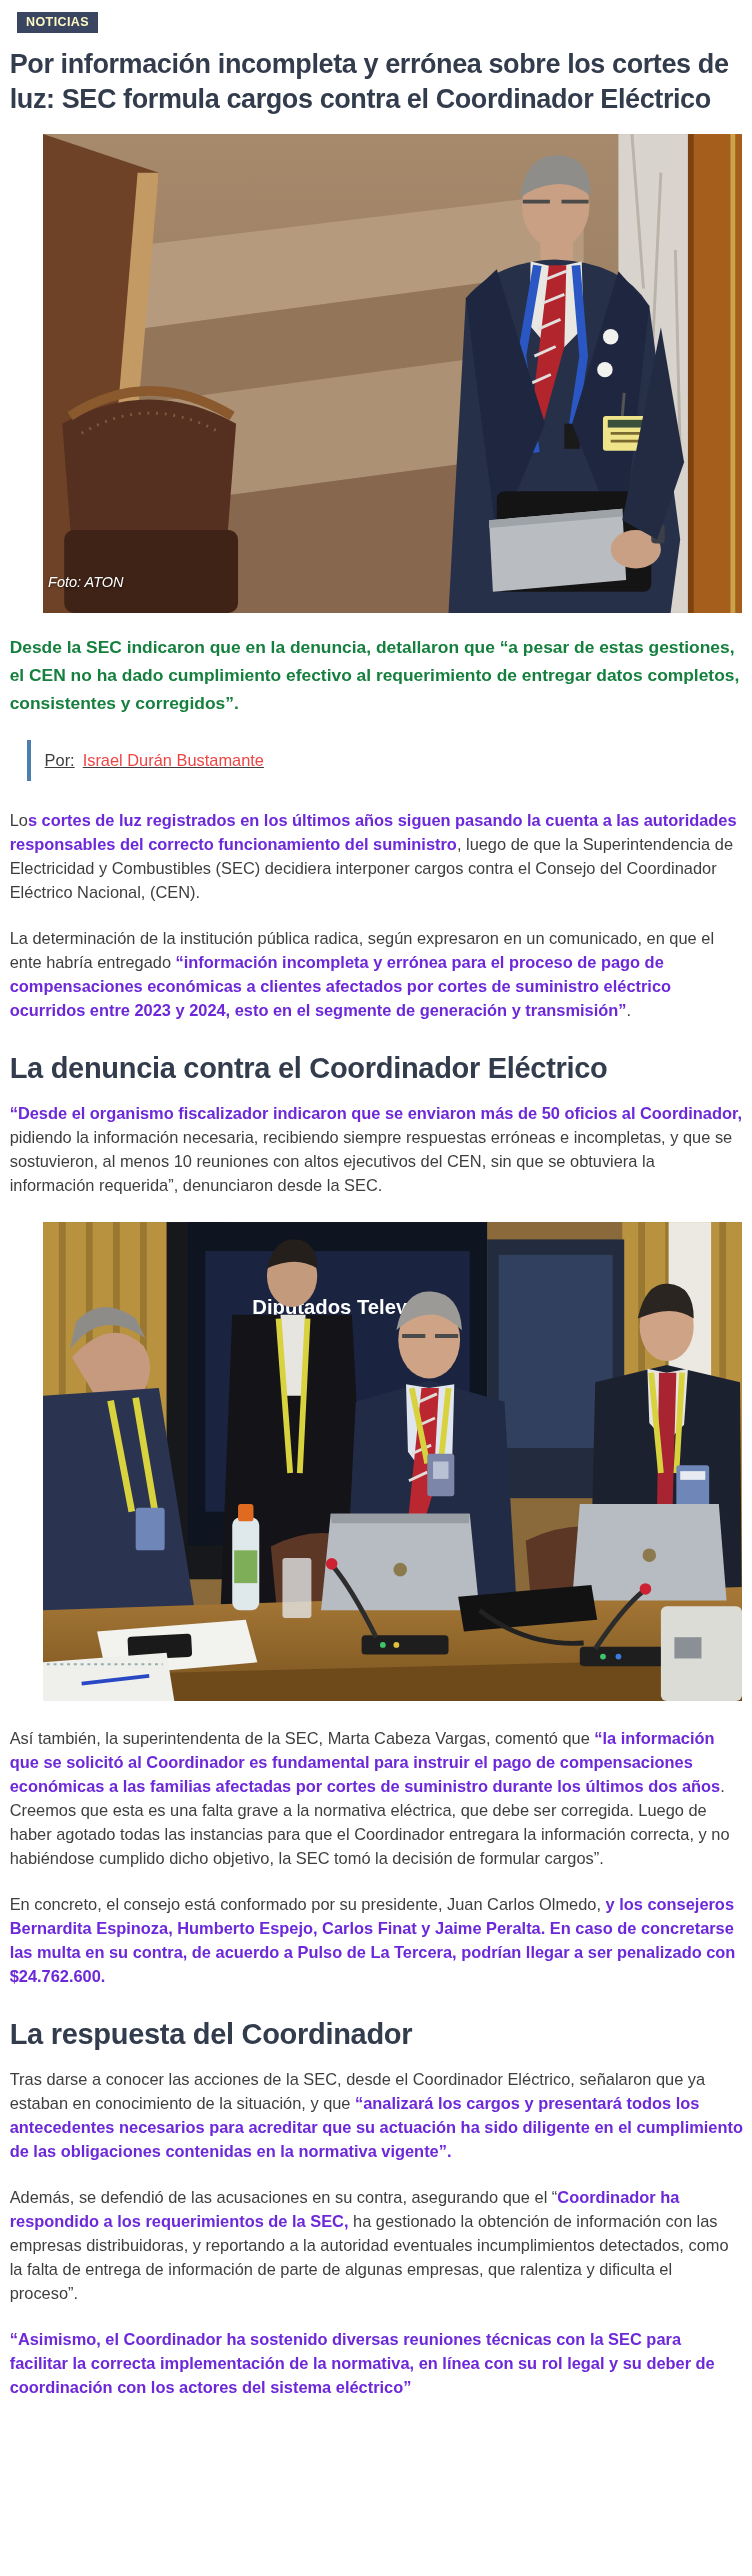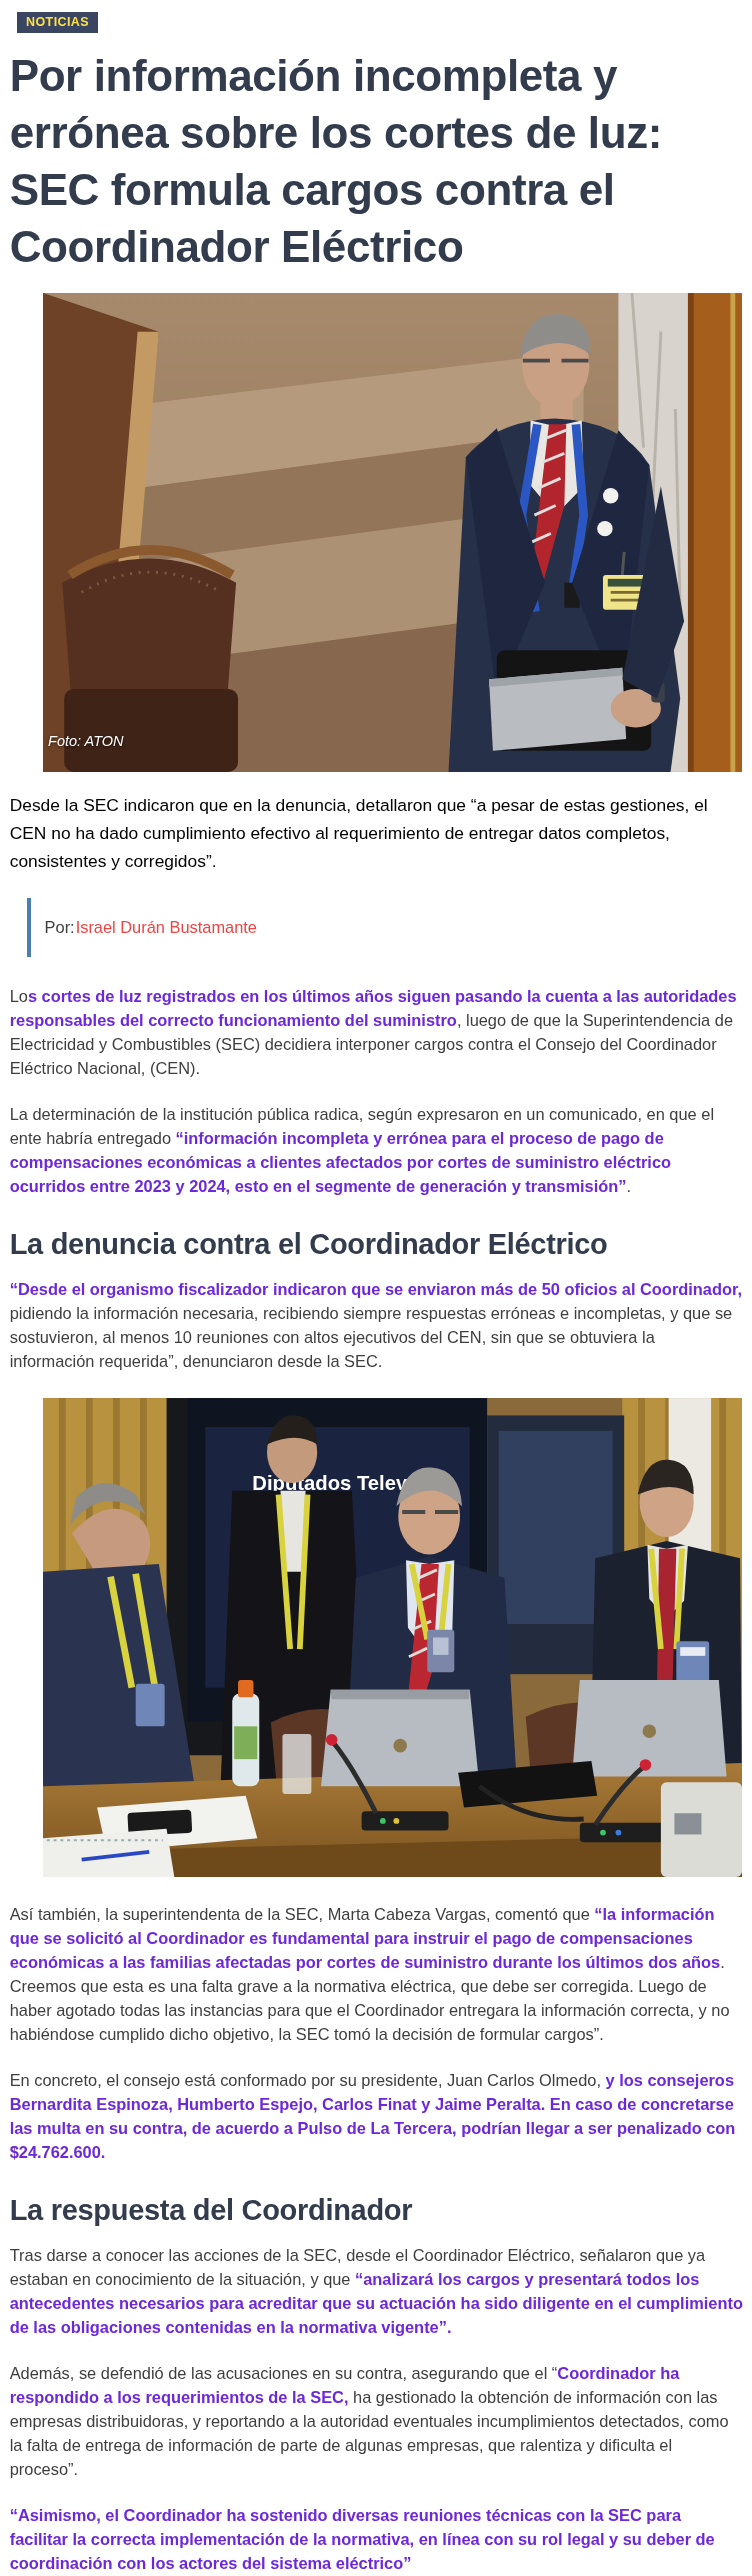--- a/index.html
+++ b/index.html
@@ -1,35 +1,35 @@
 <!DOCTYPE html>
 <html lang="es"><head>
 <meta charset="utf-8">
 <style>
   html,body{margin:0;padding:0;background:#ffffff;}
   body{width:753px;font-family:"Liberation Sans",sans-serif;color:#3e3e3e;}
   .container{padding:11.6px 9.7px 25px 9.7px;box-sizing:border-box;width:753px;}
 
-  .badge{display:inline-block;background:#3a4562;color:#fde047;font-size:12.5px;
+  .badge{display:inline-block;background:#3a4562;color:#fef9c3;font-size:12.5px;
          font-weight:bold;padding:3.9px 8.7px;margin-left:7.7px;letter-spacing:0.4px;}
 
-  h1.headline{font-size:44px;line-height:1.3;color:#333c4d;margin:13.5px 0 17.4px 0;
+  h1.headline{font-size:27px;line-height:1.3;color:#333c4d;margin:13.5px 0 17.4px 0;
               font-weight:bold;letter-spacing:-0.4px;}
 
   figure.photo-wrap{margin:0 0 0 17.4px;width:556px;position:relative;padding-left:16px;}
   figure.photo-wrap.mid{margin:25px 0 25px 17.4px;}
   svg.photo{display:block;width:699px;height:479px;background:#9a8166;}
   .caption{position:absolute;left:21px;bottom:23px;color:#ffffff;font-style:italic;
            font-size:14.5px;text-shadow:0 1px 2.9px rgba(0,0,0,.65);}
 
-  .lede{font-weight:normal;color:#000000;font-size:17.4px;line-height:28px;margin:19.3px 0 23px 0;}
+  .lede{font-weight:bold;color:#15803d;font-size:17.4px;line-height:28px;margin:19.3px 0 23px 0;}
 
   .byline{margin:0 0 27px 17.4px;border-left:4.8px solid #4a7fae;padding:2.9px 0 2.9px 13.5px;
           font-size:16.4px;color:#3d3d3d;}
-  .byline .row{display:flex;align-items:center;gap:1px;margin:17px 0;}
+  .byline .row{display:flex;align-items:center;gap:8px;margin:8px 0;text-decoration:underline;}
   .byline a{color:#ef4444;text-decoration:none;cursor:pointer;}
   .cal-icon{flex:0 0 auto;display:inline-block;}
 
   .article p{font-size:16.4px;line-height:24px;margin:0 0 22px 0;color:#3e3e3e;}
   .article p strong{color:#6d28d9;}
   .article h2{font-size:29px;color:#333c4d;margin:29px 0 15.4px 0;font-weight:bold;
               letter-spacing:-0.3px;line-height:1.2;}
 </style>
 </head>
 <body>

